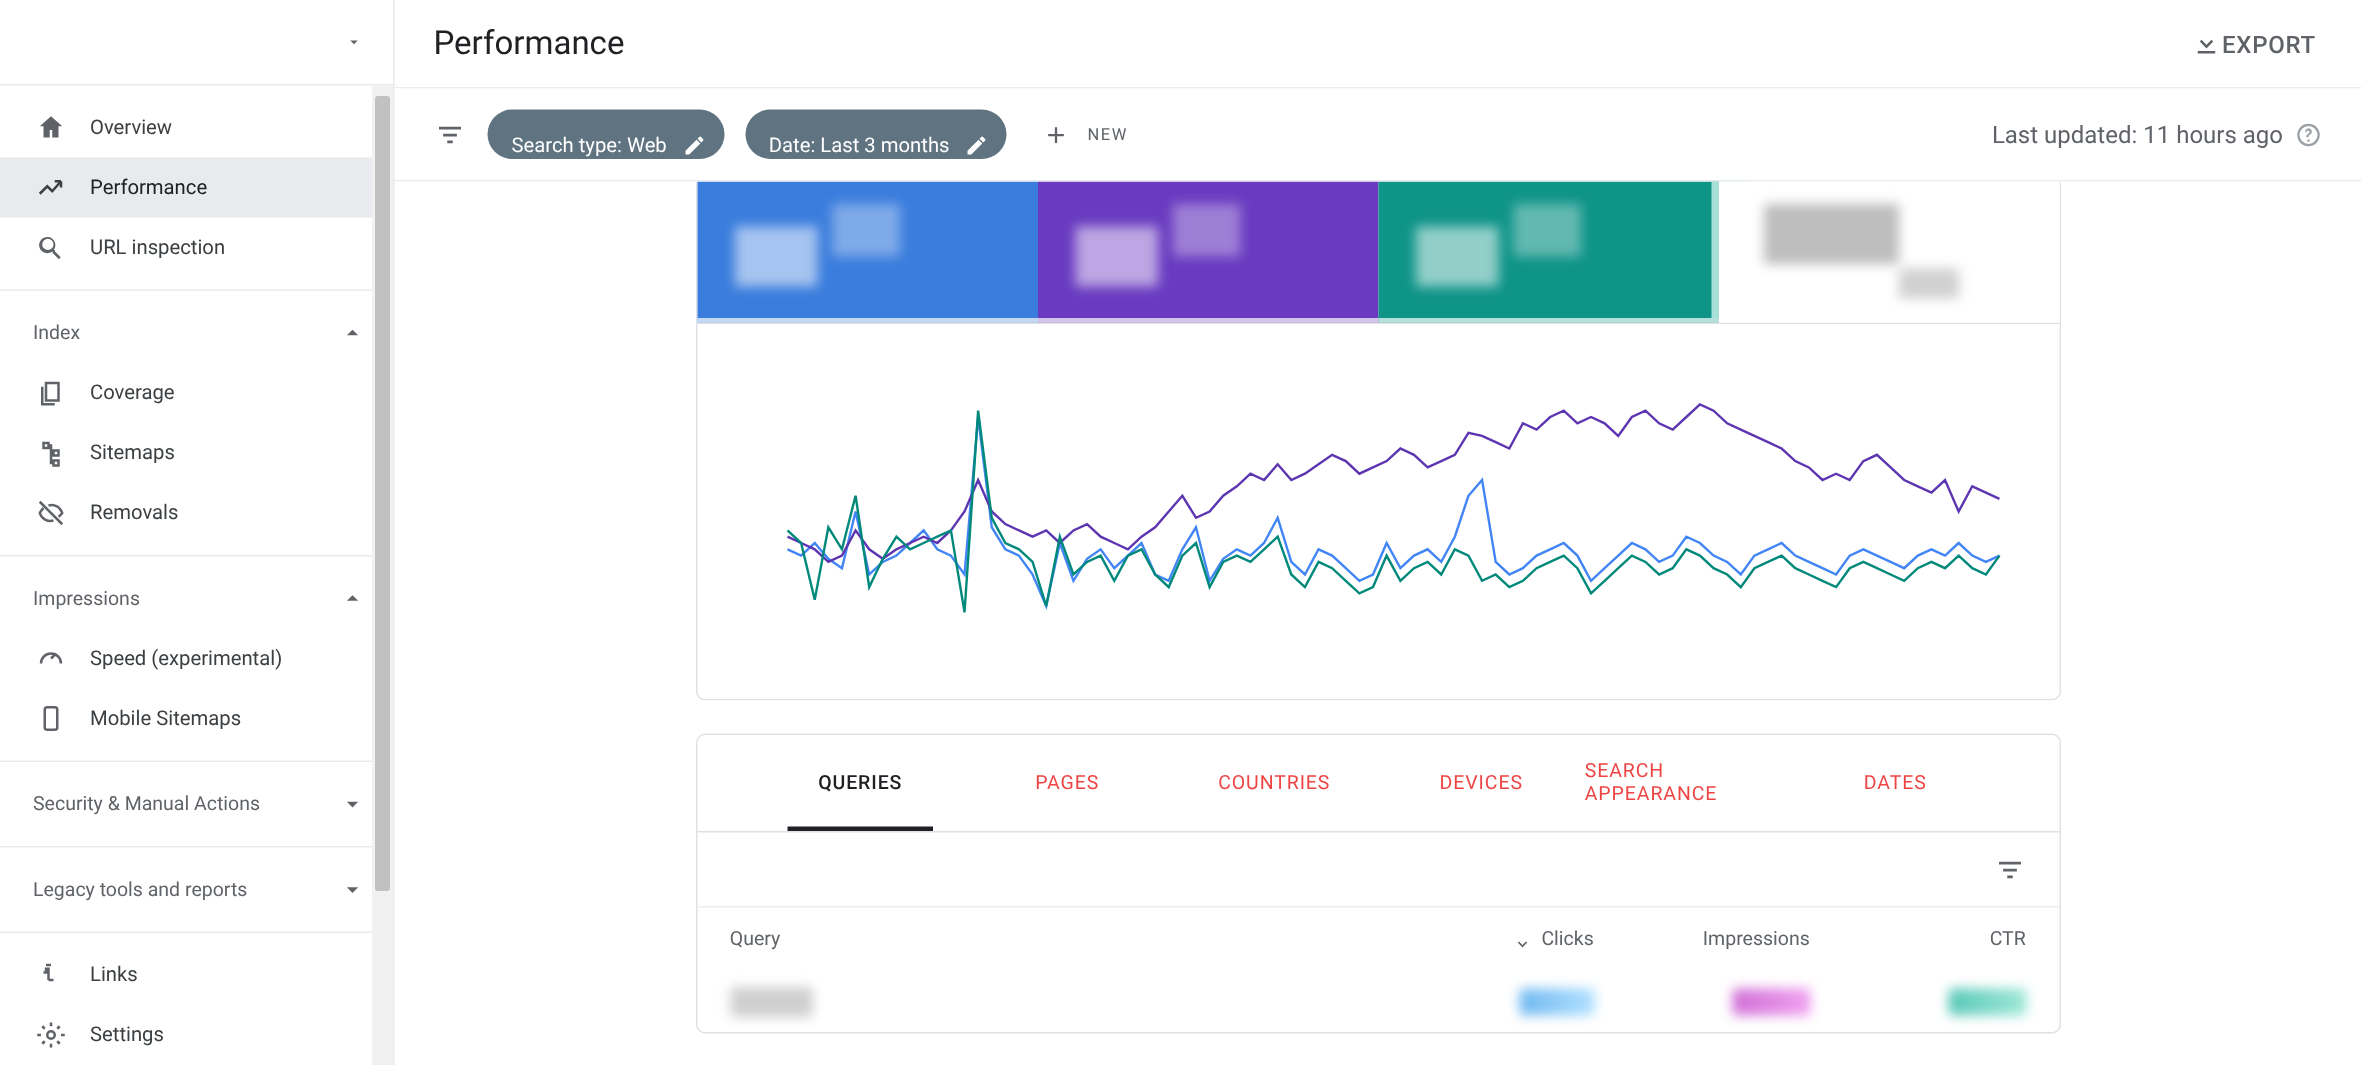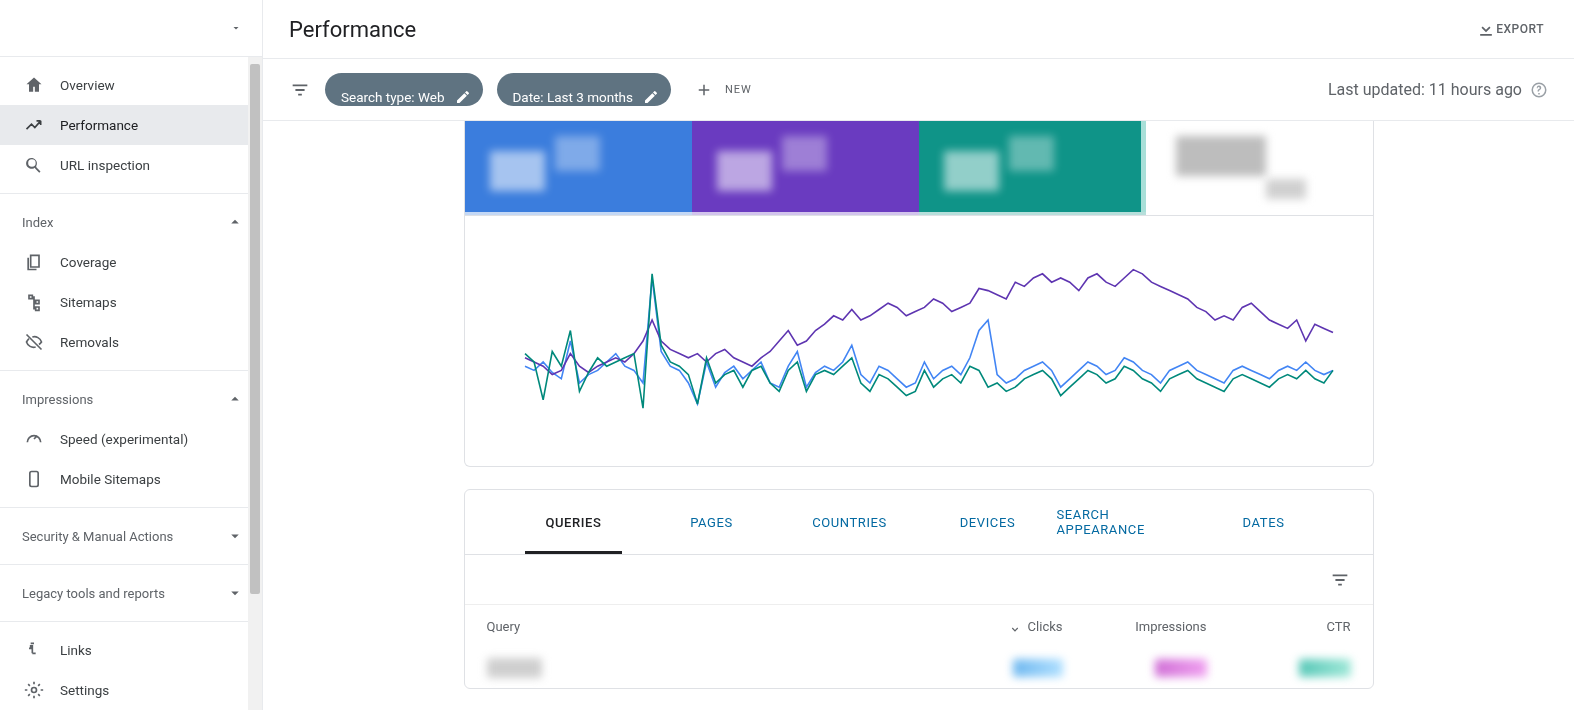--- a/index.html
+++ b/index.html
@@ -79,21 +79,21 @@
     height: 59px;
     padding: 0 26px;
     display: flex;
     align-items: center;
     justify-content: space-between;
     border-bottom: 1px solid #e8eaed;
   }
   .page-title { font-size: 22px; font-weight: 400; color: #202124; }
   .export-btn {
     display: flex; align-items: center; 
-    font-size: 12px; font-weight: 500; color: #5f6368;
+    font-size: 16px; font-weight: 500; color: #5f6368;
     letter-spacing: 0.5px; cursor: pointer; padding: 8px 4px;
   }
   .filter-bar {
     height: 62px;
     padding: 0 26px;
     display: flex;
     align-items: center;
     gap: 14px;
     border-bottom: 1px solid #e8eaed;
     background: #fff;
@@ -143,21 +143,21 @@
   .chart-area { height: 250px; position:relative; padding: 20px 40px 20px 60px; }
   .chart-svg { width:100%; height:100%; overflow:visible; }
 
   .card2 {
     width: 910px; margin: 22px auto 13px; background:#fff; border:1px solid #dfe1e5;
     border-radius: 6px;
   }
   .tabs { display:flex; border-bottom: 1px solid #dfe1e5; height:65px; align-items:stretch; padding: 0 40px; }
   .tab {
     flex:1; display:flex; align-items:center; justify-content:center;
-    font-size: 13px; letter-spacing: 0.6px; color:#0369a1; cursor:pointer;
+    font-size: 13px; letter-spacing: 0.6px; color:#ef4444; cursor:pointer;
     position:relative;
   }
   .tab.active { color:#202124; font-weight:500; }
   .tab.active::after {
     content:""; position:absolute; bottom:0; left:15%; right:15%; height:3px; background:#202124;
   }
   .tab-filter-row { height:50px; display:flex; align-items:center; justify-content:flex-end; padding:0 22px; border-bottom:1px solid #eee;}
   .table-head { display:flex; padding: 14px 22px; font-size:13px; color:#5f6368; }
   .th-query { flex: 3; }
   .th-right { flex: 1; text-align:right; display:flex; justify-content:flex-end; align-items:center; gap:6px; }

